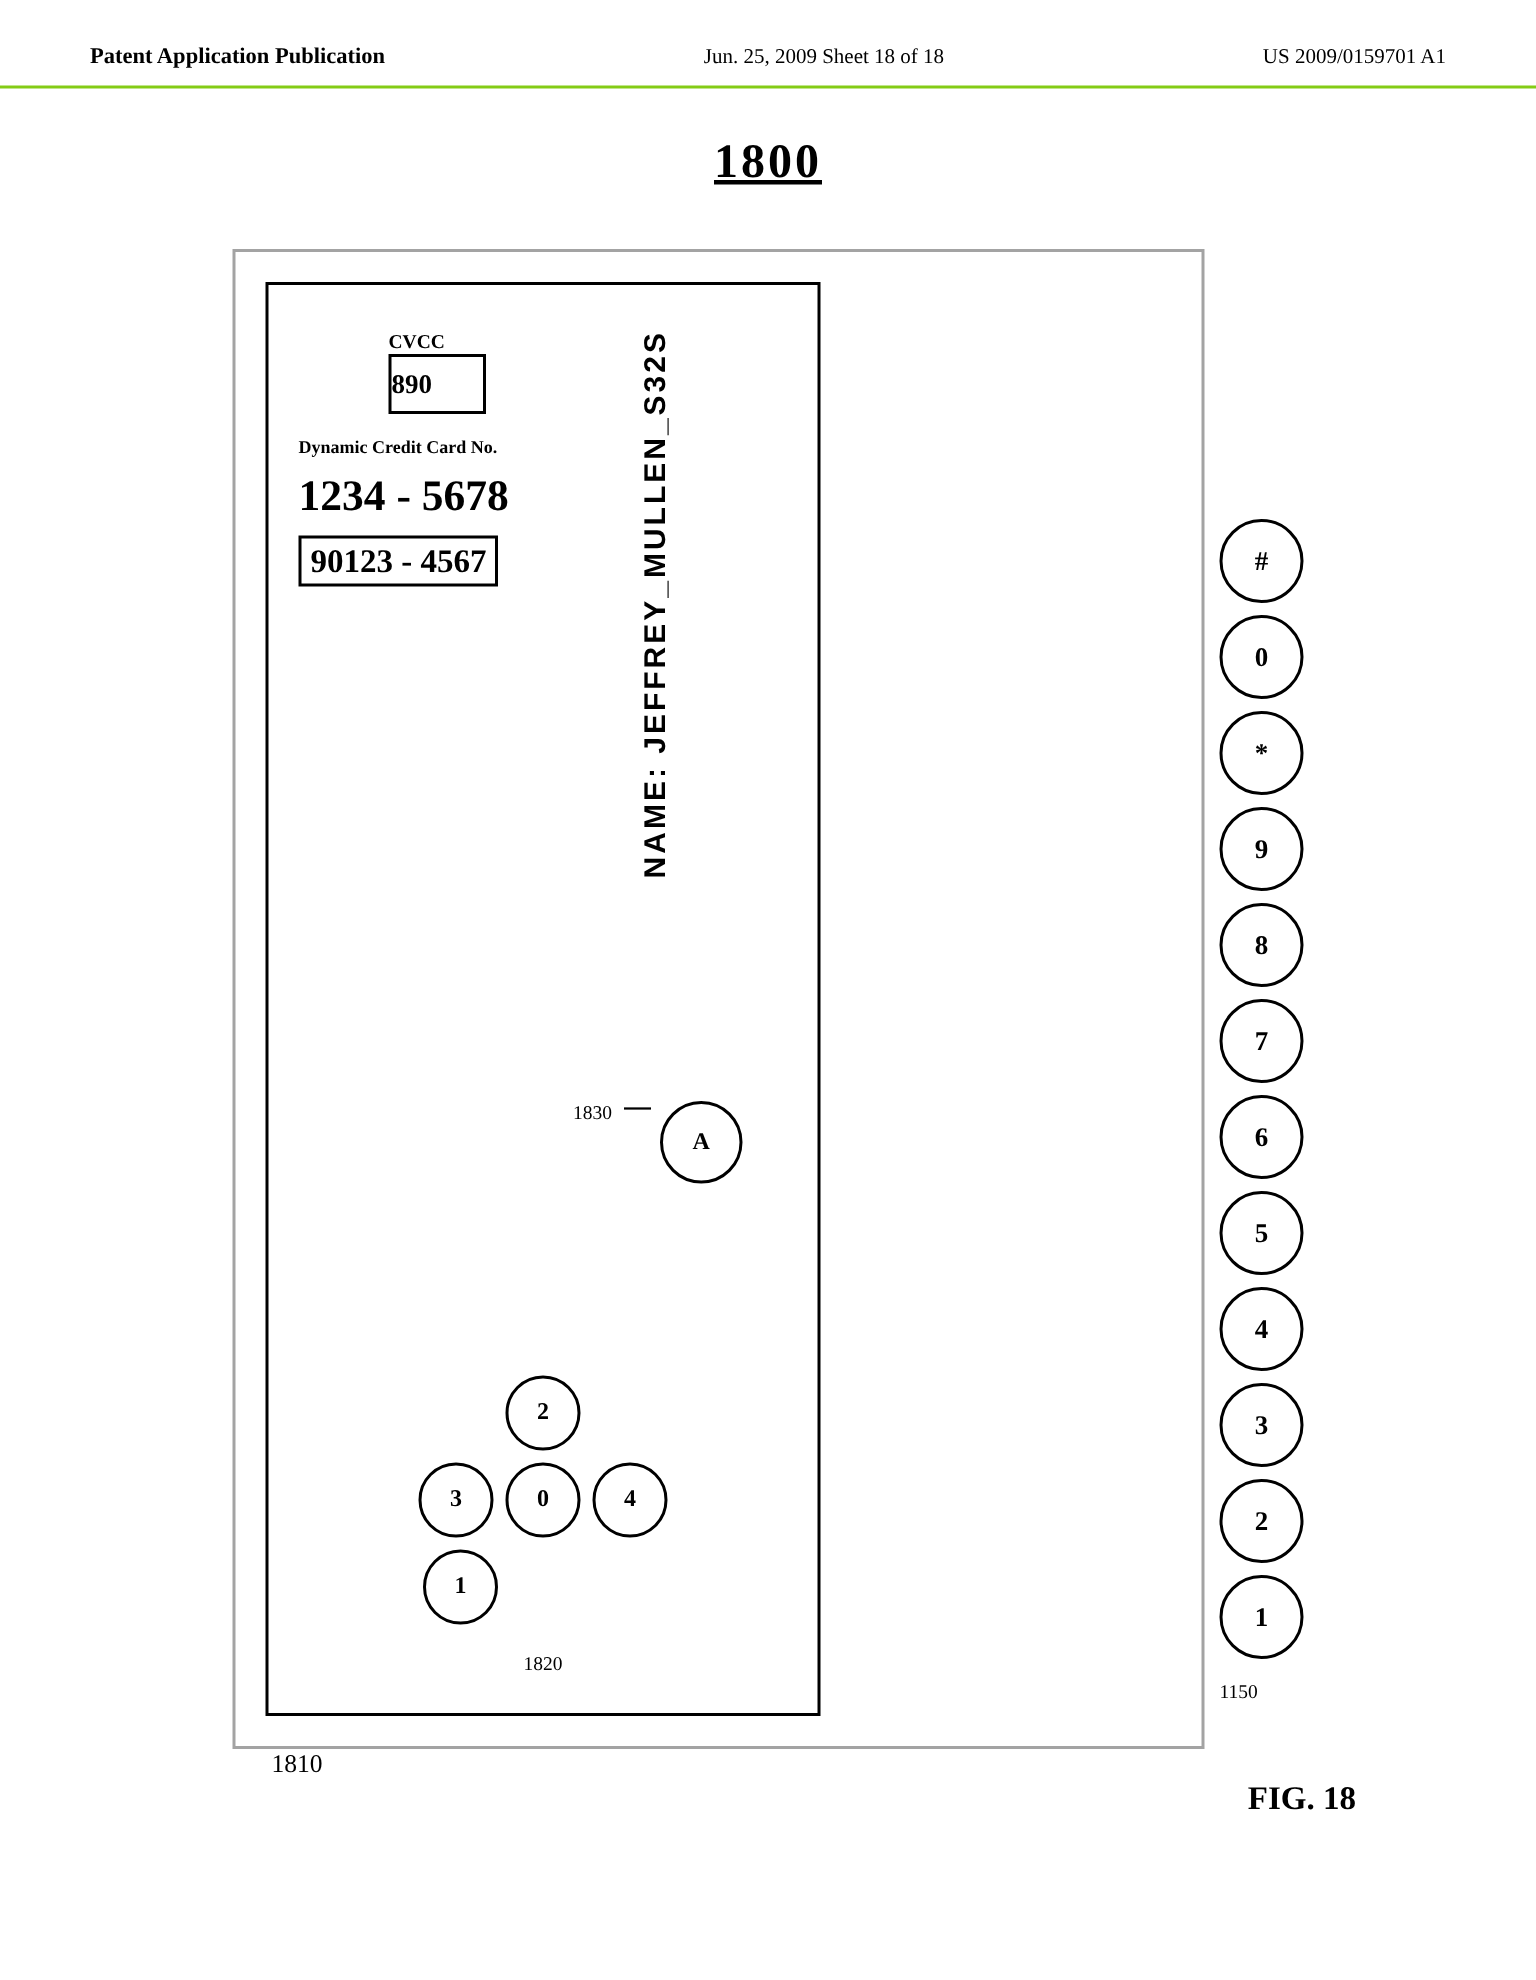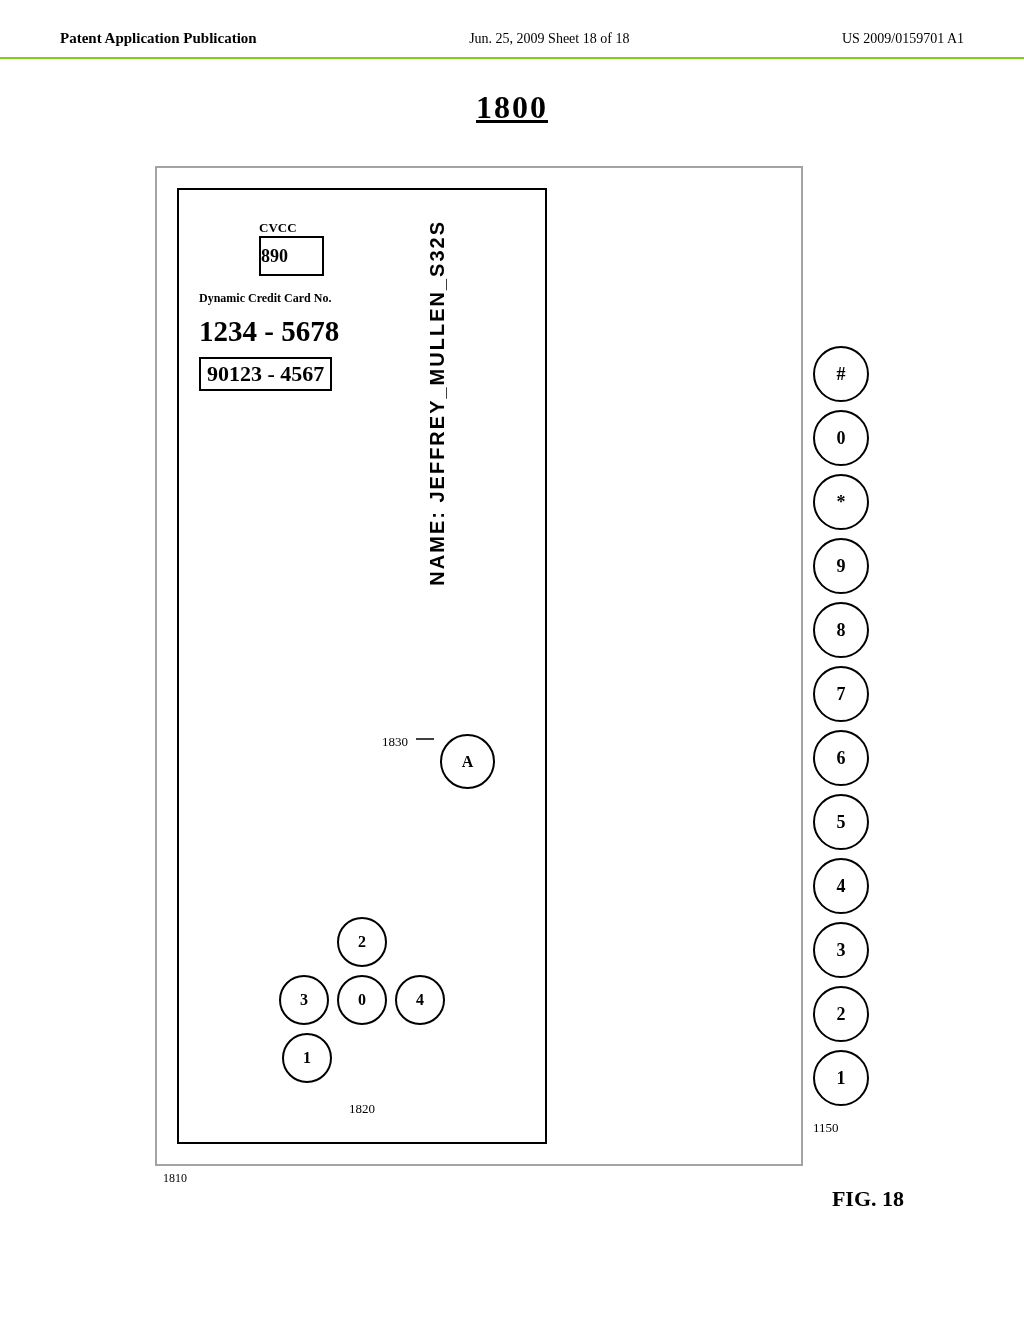--- a/index.html
+++ b/index.html
@@ -283,21 +283,21 @@
             </div>
           </div>
 
           <div style="font-size:13px; margin-top:8px; align-self:center;">
             <span>1820</span>
           </div>
         </div>
 
       </div>
 
-      <div style="position:absolute; bottom:-22px; left:6px; font-size:12px;">
+      <div style="position:absolute; bottom:-22px; left:24px; font-size:17px;">
         <span>1810</span>
       </div>
 
     </div>
 
     <div class="right-keypad-container">
       <div style="display:flex;flex-direction:column;gap:8px;align-items:center;">
         <div class="right-btn">#</div>
         <div class="right-btn">0</div>
         <div class="right-btn">*</div>

